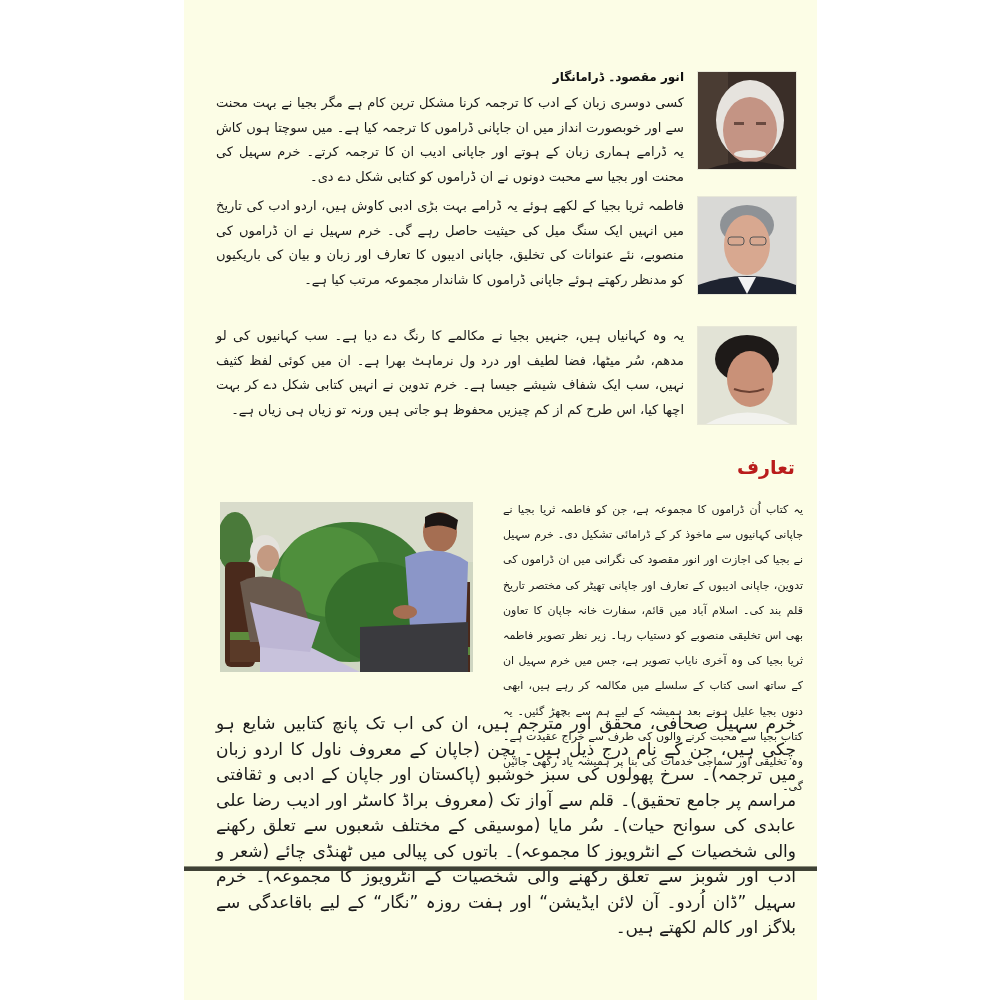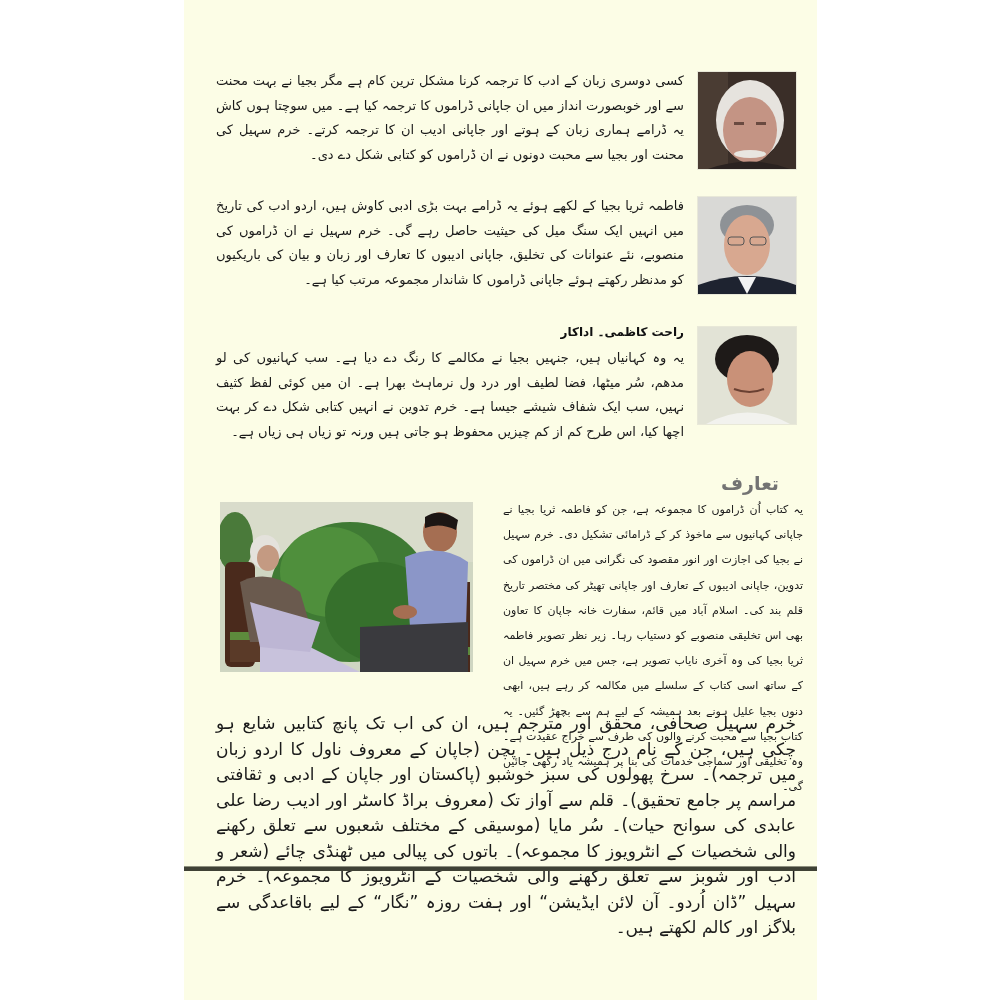--- a/index.html
+++ b/index.html
@@ -19,21 +19,21 @@
   }
   .portrait svg { display: block; width: 100%; height: 100%; }
   .quote { position: absolute; left: 32px; width: 468px; }
   .quote-title {
     font-family: "DejaVu Sans", sans-serif; font-weight: bold; font-size: 12px;
     direction: rtl; text-align: right; color: #111; line-height: 16px; margin: 0 0 6px 0;
   }
   .quote-body { font-size: 13px; line-height: 24.5px; margin: 0; }
   .intro-heading {
     position: absolute; top: 456px; right: 22px; font-size: 19px; font-weight: bold;
-    direction: rtl; color: #737373; margin: 16px;
+    direction: rtl; color: #b91c1c; margin: 0;
   }
   .intro-photo {
     position: absolute; left: 36px; top: 502px; width: 253px; height: 170px; overflow: hidden;
   }
   .intro-photo svg { display: block; width: 100%; height: 100%; }
   .intro-body {
     position: absolute; left: 311px; top: 489px; width: 300px; font-size: 11px; line-height: 25.2px; margin: 8px;
   }
   .bio-body {
     position: absolute; left: 32px; top: 711px; width: 580px; font-size: 17px; line-height: 25.5px; margin: 0;
@@ -55,20 +55,21 @@
         <rect x="0" y="0" width="30" height="97" fill="#4a3c33"></rect>
         <ellipse cx="52" cy="48" rx="34" ry="40" fill="#e6e3de"></ellipse>
         <ellipse cx="52" cy="58" rx="27" ry="33" fill="#c49484"></ellipse>
         <ellipse cx="52" cy="82" rx="16" ry="4" fill="#e9e6e0"></ellipse>
         <rect x="36" y="50" width="10" height="3" fill="#6a4a40"></rect>
         <rect x="58" y="50" width="10" height="3" fill="#6a4a40"></rect>
         <path d="M10 97 Q52 82 92 97 Z" fill="#2a2220"></path>
       </svg>
     </div>
     <div class="quote" style="top:69px;">
+      <p class="quote-title">انور مقصود۔ ڈرامانگار</p>
       <p class="quote-body urdu">کسی دوسری زبان کے ادب کا ترجمہ کرنا مشکل ترین کام ہے مگر بجیا نے بہت محنت سے اور خوبصورت انداز میں ان جاپانی ڈراموں کا ترجمہ کیا ہے۔ میں سوچتا ہوں کاش یہ ڈرامے ہماری زبان کے ہوتے اور جاپانی ادیب ان کا ترجمہ کرتے۔ خرم سہیل کی محنت اور بجیا سے محبت دونوں نے ان ڈراموں کو کتابی شکل دے دی۔</p>
     </div>
   </div>
 
   <div class="section" style="top:0;">
     <div class="portrait" style="top:196px;">
       <svg viewBox="0 0 98 97">
         <rect width="98" height="97" fill="#d9d9d6"></rect>
         <ellipse cx="49" cy="28" rx="27" ry="20" fill="#8e9296"></ellipse>
         <ellipse cx="49" cy="48" rx="23" ry="30" fill="#d8a890"></ellipse>
@@ -87,21 +88,20 @@
     <div class="portrait" style="top:326px;">
       <svg viewBox="0 0 98 97">
         <rect width="98" height="97" fill="#e2e3d6"></rect>
         <ellipse cx="49" cy="32" rx="32" ry="24" fill="#1e1a18"></ellipse>
         <ellipse cx="52" cy="52" rx="23" ry="28" fill="#c99178"></ellipse>
         <path d="M36 62 Q52 68 66 62" stroke="#6a4032" stroke-width="2" fill="none"></path>
         <path d="M8 97 Q49 74 92 97 Z" fill="#f2f2ee"></path>
       </svg>
     </div>
     <div class="quote" style="top:324px;">
-      <p class="quote-title">راحت کاظمی۔ اداکار</p>
       <p class="quote-body urdu">یہ وہ کہانیاں ہیں، جنہیں بجیا نے مکالمے کا رنگ دے دیا ہے۔ سب کہانیوں کی لو مدھم، سُر میٹھا، فضا لطیف اور درد ول نرماہٹ بھرا ہے۔ ان میں کوئی لفظ کثیف نہیں، سب ایک شفاف شیشے جیسا ہے۔ خرم تدوین نے انہیں کتابی شکل دے کر بہت اچھا کیا، اس طرح کم از کم چیزیں محفوظ ہو جاتی ہیں ورنہ تو زیاں ہی زیاں ہے۔</p>
     </div>
   </div>
 
   <h2 class="intro-heading">تعارف</h2>
 
   <div class="intro-photo">
     <svg viewBox="0 0 253 170">
       <rect width="253" height="170" fill="#cfd6c2"></rect>
       <rect x="0" y="0" width="253" height="60" fill="#d9dccb"></rect>

